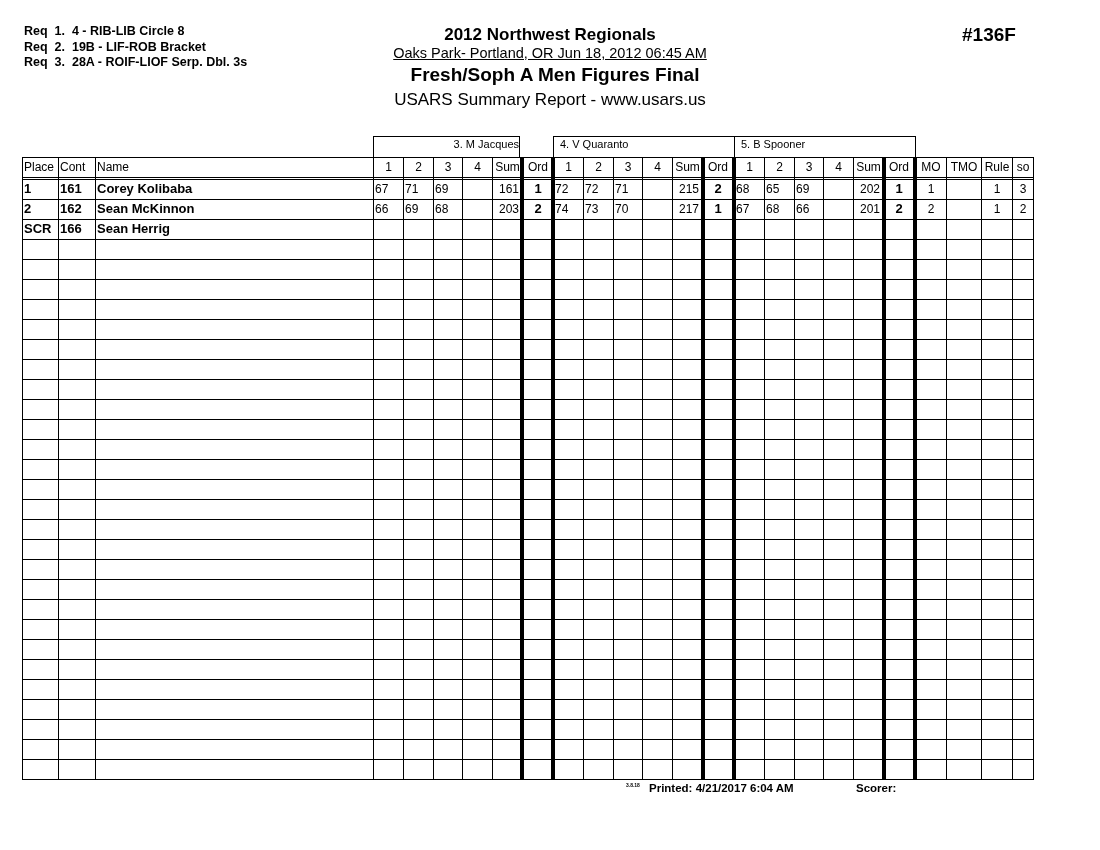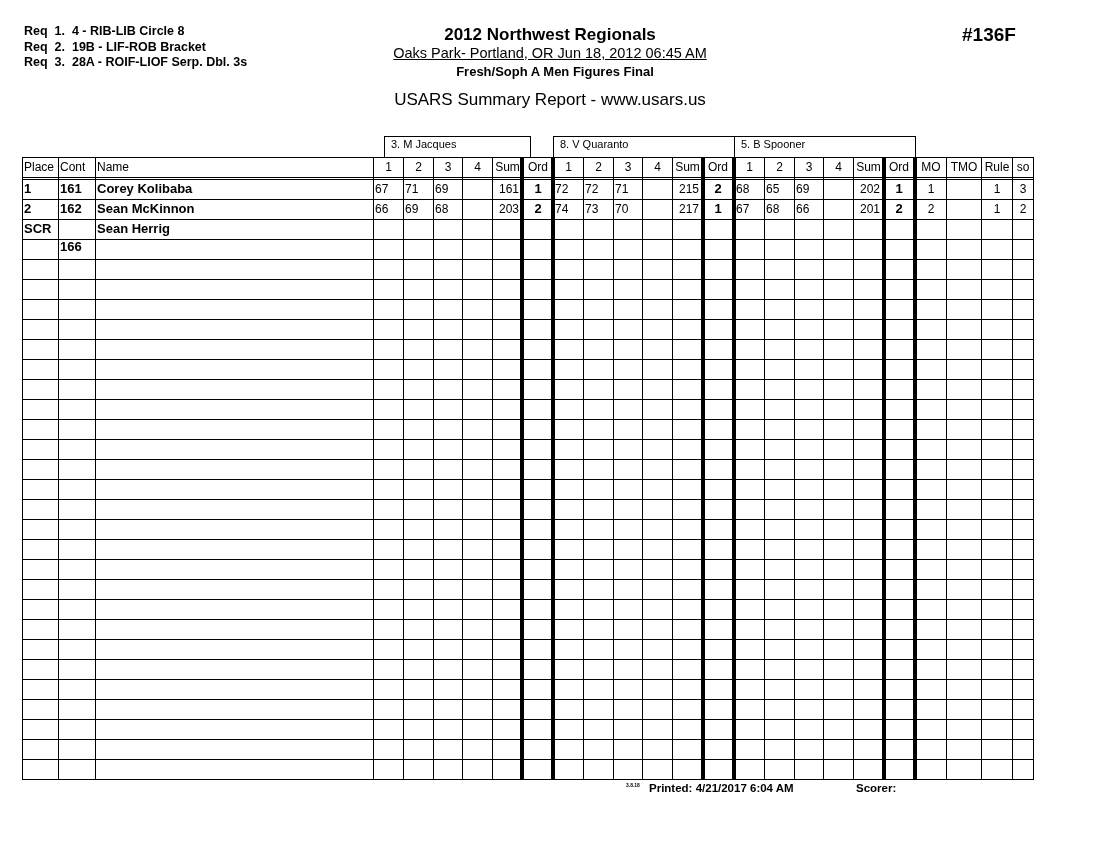--- a/index.html
+++ b/index.html
@@ -3,21 +3,21 @@
 <meta charset="utf-8">
 <style>
   html, body { margin:0; padding:0; background:#ffffff; }
   body { width:1100px; height:850px; position:relative; overflow:hidden;
          font-family:"Liberation Sans", sans-serif; color:#000; }
   .req-list { position:absolute; left:24px; top:24px; }
   .req-line { font-size:12.5px; font-weight:bold; height:15.5px; white-space:pre; }
   .center { position:absolute; left:340px; width:420px; text-align:center; }
   .t1 { top:25px; font-size:17px; font-weight:bold; }
   .t2 { top:45px; font-size:14.5px;text-decoration:underline; }
-  .t3 { top:64px; font-size:13px; font-weight:bold; left:330px; width:450px; }
+  .t3 { top:64px; font-size:19px; font-weight:bold; left:330px; width:450px; }
   .t4 { top:90px; font-size:17px; }
   .event-num { position:absolute; left:962px; top:24px; font-size:19px; font-weight:bold; }
 
   .judge-box { position:absolute; top:136px; height:21px; border:1px solid #000; border-bottom:none;
                font-size:11px; line-height:14px; padding-left:6px; box-sizing:border-box; }
 
   .grid { position:absolute; left:22px; top:157px; }
   .hline { position:absolute; height:1px; background:#000; }
   .vline { position:absolute; width:1px; background:#000; }
   .vthick { position:absolute; width:4px; background:#000; }
@@ -37,22 +37,22 @@
   <div class="req-line">Req  2.  19B - LIF-ROB Bracket</div>
   <div class="req-line">Req  3.  28A - ROIF-LIOF Serp. Dbl. 3s</div>
 </div>
 
 <div class="center t1">2012 Northwest Regionals</div>
 <div class="center t2">Oaks Park- Portland, OR  Jun 18, 2012  06:45 AM</div>
 <div class="center t3">Fresh/Soph A Men Figures Final</div>
 <div class="center t4">USARS Summary Report - www.usars.us</div>
 <div class="event-num">#136F</div>
 
-<div class="judge-box" style="left:384px;width:147px;">3.  M Jacques</div>
-<div class="judge-box" style="left:553px;width:182px;">8.  V Quaranto</div>
+<div class="judge-box" style="left:373px;width:147px;text-align:right;">3.  M Jacques</div>
+<div class="judge-box" style="left:553px;width:182px;">4.  V Quaranto</div>
 <div class="judge-box" style="left:734px;width:182px;">5.  B Spooner</div>
 
 <div id="grid" class="grid">
     <div class="hline" style="left:0;top:0px;width:1012px"></div>
     <div class="hline" style="left:0;top:20px;width:1012px"></div>
     <div class="hline" style="left:0;top:22px;width:1012px"></div>
     <div class="hline" style="left:0;top:42px;width:1012px"></div>
     <div class="hline" style="left:0;top:62px;width:1012px"></div>
     <div class="hline" style="left:0;top:82px;width:1012px"></div>
     <div class="hline" style="left:0;top:102px;width:1012px"></div>
@@ -182,21 +182,21 @@
       <div class="cell num" style="left:803px;width:27px;top:42px"></div>
       <div class="cell right" style="left:833px;width:27px;top:42px">201</div>
       <div class="cell num bold" style="left:863px;width:28px;top:42px">2</div>
       <div class="cell num" style="left:895px;width:28px;top:42px">2</div>
       <div class="cell num" style="left:926px;width:32px;top:42px"></div>
       <div class="cell num" style="left:961px;width:28px;top:42px">1</div>
       <div class="cell num" style="left:992px;width:18px;top:42px">2</div>
     </div>
     <div>
       <div class="cell bold" style="left:2px;width:56px;top:62px">SCR</div>
-      <div class="cell bold" style="left:38px;width:34px;top:80px">166</div>
+      <div class="cell bold" style="left:38px;width:34px;top:62px">166</div>
       <div class="cell bold" style="left:75px;width:275px;top:62px">Sean Herrig</div>
       <div class="cell " style="left:353px;width:27px;top:62px"></div>
       <div class="cell " style="left:383px;width:27px;top:62px"></div>
       <div class="cell " style="left:413px;width:26px;top:62px"></div>
       <div class="cell num" style="left:442px;width:27px;top:62px"></div>
       <div class="cell right" style="left:472px;width:27px;top:62px"></div>
       <div class="cell num bold" style="left:502px;width:28px;top:62px"></div>
       <div class="cell " style="left:533px;width:27px;top:62px"></div>
       <div class="cell " style="left:563px;width:27px;top:62px"></div>
       <div class="cell " style="left:593px;width:26px;top:62px"></div>

